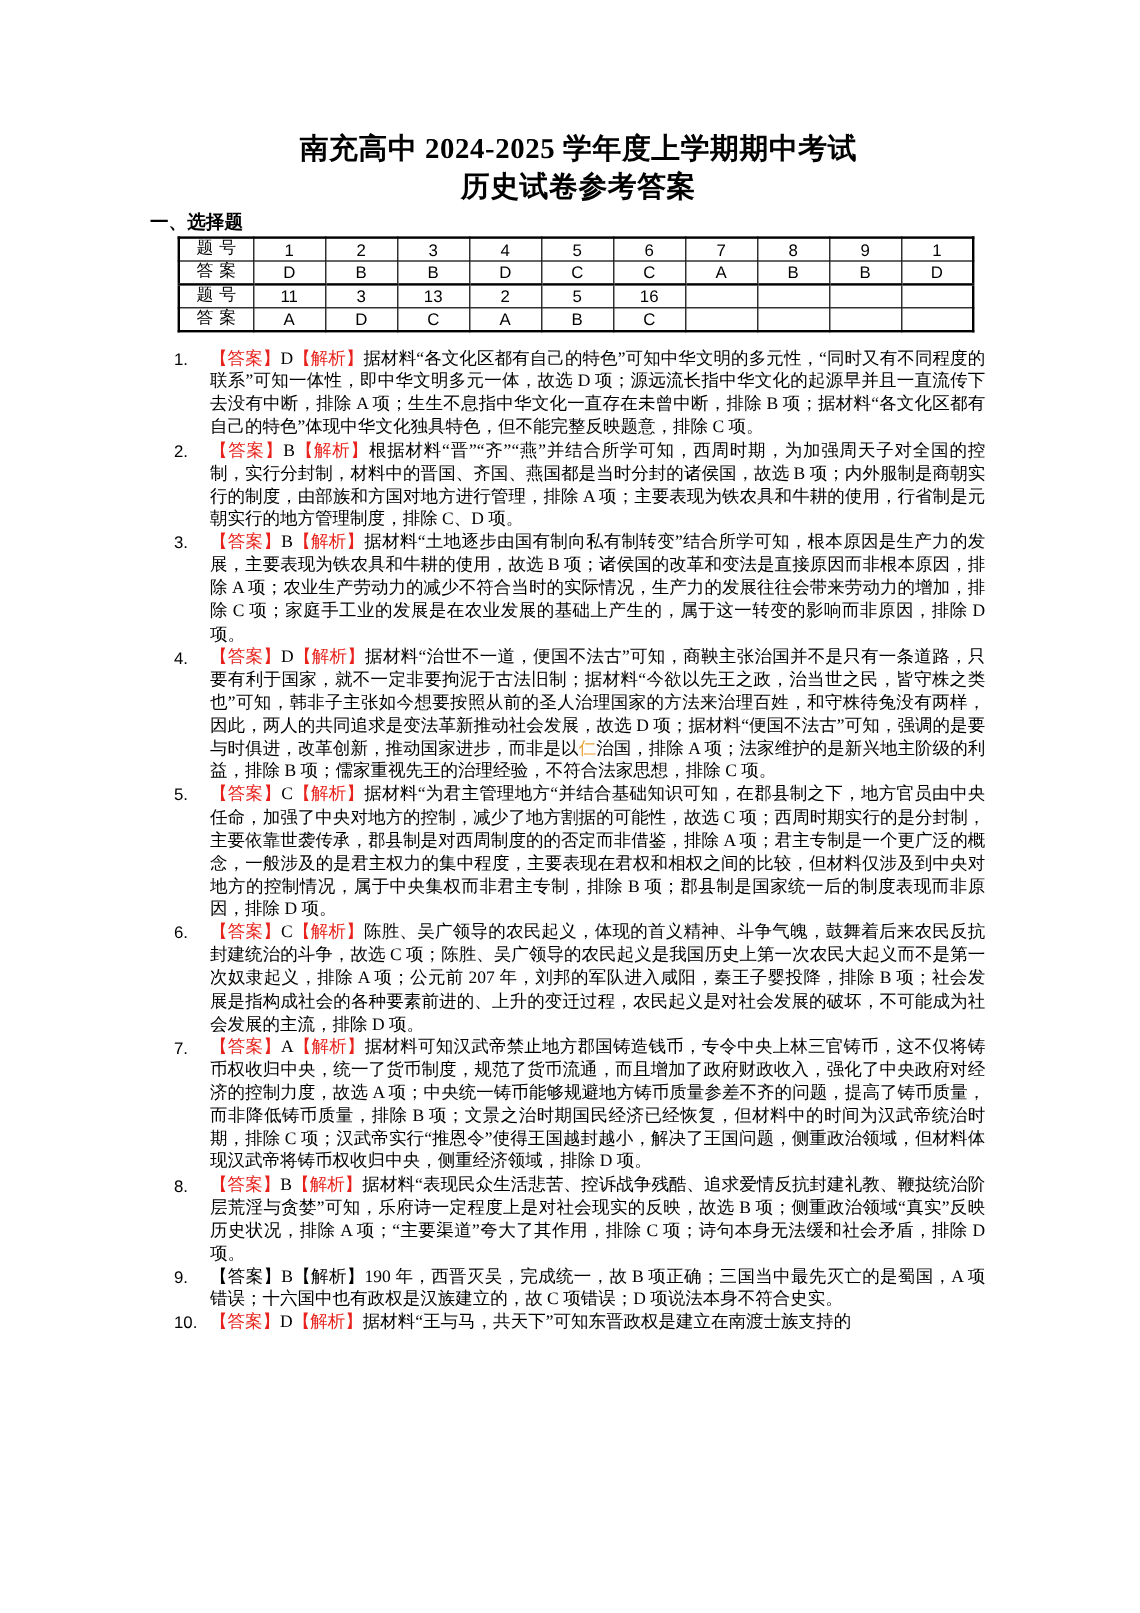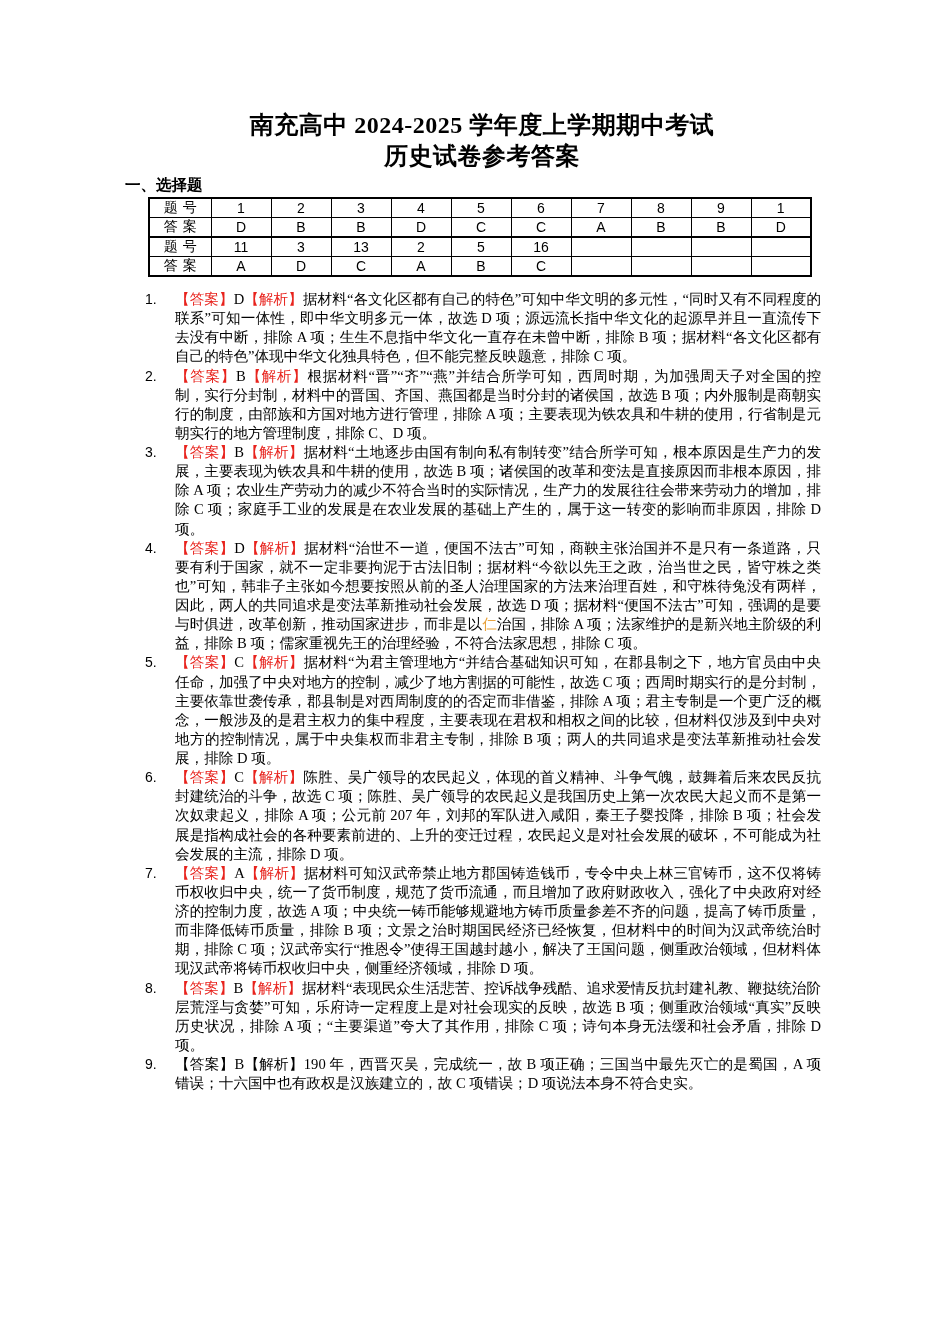--- a/index.html
+++ b/index.html
@@ -158,33 +158,37 @@
       <div class="expl-item">
         <span class="expl-num">3.</span>
         <span class="expl-body"><span style="color: rgb(232, 35, 29);">【答案】</span><span>B</span><span style="color: rgb(232, 35, 29);">【解析】</span><span>据材料“土地逐步由国有制向私有制转变”结合所学可知，根本原因是生产力的发展，主要表现为铁农具和牛耕的使用，故选 B 项；诸侯国的改革和变法是直接原因而非根本原因，排除 A 项；农业生产劳动力的减少不符合当时的实际情况，生产力的发展往往会带来劳动力的增加，排除 C 项；家庭手工业的发展是在农业发展的基础上产生的，属于这一转变的影响而非原因，排除 D 项。</span></span>
       </div>
       <div class="expl-item">
         <span class="expl-num">4.</span>
         <span class="expl-body"><span style="color: rgb(232, 35, 29);">【答案】</span><span>D</span><span style="color: rgb(232, 35, 29);">【解析】</span><span>据材料“治世不一道，便国不法古”可知，商鞅主张治国并不是只有一条道路，只要有利于国家，就不一定非要拘泥于古法旧制；据材料“今欲以先王之政，治当世之民，皆守株之类也”可知，韩非子主张如今想要按照从前的圣人治理国家的方法来治理百姓，和守株待兔没有两样，因此，两人的共同追求是变法革新推动社会发展，故选 D 项；据材料“便国不法古”可知，强调的是要与时俱进，改革创新，推动国家进步，而非是以</span><span style="color: rgb(232, 163, 61);">仁</span><span>治国，排除 A 项；法家维护的是新兴地主阶级的利益，排除 B 项；儒家重视先王的治理经验，不符合法家思想，排除 C 项。</span></span>
       </div>
       <div class="expl-item">
         <span class="expl-num">5.</span>
-        <span class="expl-body"><span style="color: rgb(232, 35, 29);">【答案】</span><span>C</span><span style="color: rgb(232, 35, 29);">【解析】</span><span>据材料“为君主管理地方“并结合基础知识可知，在郡县制之下，地方官员由中央任命，加强了中央对地方的控制，减少了地方割据的可能性，故选 C 项；西周时期实行的是分封制，主要依靠世袭传承，郡县制是对西周制度的的否定而非借鉴，排除 A 项；君主专制是一个更广泛的概念，一般涉及的是君主权力的集中程度，主要表现在君权和相权之间的比较，但材料仅涉及到中央对地方的控制情况，属于中央集权而非君主专制，排除 B 项；两人的共同追求是变法革新推动社会发展，排除 D 项。</span></span>
+        <span class="expl-body"><span style="color: rgb(232, 35, 29);">【答案】</span><span>C</span><span style="color: rgb(232, 35, 29);">【解析】</span><span>据材料“为君主管理地方“并结合基础知识可知，在郡县制之下，地方官员由中央任命，加强了中央对地方的控制，减少了地方割据的可能性，故选 C 项；西周时期实行的是分封制，主要依靠世袭传承，郡县制是对西周制度的的否定而非借鉴，排除 A 项；君主专制是一个更广泛的概念，一般涉及的是君主权力的集中程度，主要表现在君权和相权之间的比较，但材料仅涉及到中央对地方的控制情况，属于中央集权而非君主专制，排除 B 项；郡县制是国家统一后的制度表现而非原因，排除 D 项。</span></span>
       </div>
       <div class="expl-item">
         <span class="expl-num">6.</span>
         <span class="expl-body"><span style="color: rgb(232, 35, 29);">【答案】</span><span>C</span><span style="color: rgb(232, 35, 29);">【解析】</span><span>陈胜、吴广领导的农民起义，体现的首义精神、斗争气魄，鼓舞着后来农民反抗封建统治的斗争，故选 C 项；陈胜、吴广领导的农民起义是我国历史上第一次农民大起义而不是第一次奴隶起义，排除 A 项；公元前 207 年，刘邦的军队进入咸阳，秦王子婴投降，排除 B 项；社会发展是指构成社会的各种要素前进的、上升的变迁过程，农民起义是对社会发展的破坏，不可能成为社会发展的主流，排除 D 项。</span></span>
       </div>
       <div class="expl-item">
         <span class="expl-num">7.</span>
         <span class="expl-body"><span style="color: rgb(232, 35, 29);">【答案】</span><span>A</span><span style="color: rgb(232, 35, 29);">【解析】</span><span>据材料可知汉武帝禁止地方郡国铸造钱币，专令中央上林三官铸币，这不仅将铸币权收归中央，统一了货币制度，规范了货币流通，而且增加了政府财政收入，强化了中央政府对经济的控制力度，故选 A 项；中央统一铸币能够规避地方铸币质量参差不齐的问题，提高了铸币质量，而非降低铸币质量，排除 B 项；文景之治时期国民经济已经恢复，但材料中的时间为汉武帝统治时期，排除 C 项；汉武帝实行“推恩令”使得王国越封越小，解决了王国问题，侧重政治领域，但材料体现汉武帝将铸币权收归中央，侧重经济领域，排除 D 项。</span></span>
       </div>
       <div class="expl-item">
         <span class="expl-num">8.</span>
         <span class="expl-body"><span style="color: rgb(232, 35, 29);">【答案】</span><span>B</span><span style="color: rgb(232, 35, 29);">【解析】</span><span>据材料“表现民众生活悲苦、控诉战争残酷、追求爱情反抗封建礼教、鞭挞统治阶层荒淫与贪婪”可知，乐府诗一定程度上是对社会现实的反映，故选 B 项；侧重政治领域“真实”反映历史状况，排除 A 项；“主要渠道”夸大了其作用，排除 C 项；诗句本身无法缓和社会矛盾，排除 D 项。</span></span>
       </div>
       <div class="expl-item">
         <span class="expl-num">9.</span>
         <span class="expl-body"><span>【答案】B【解析】190 年，西晋灭吴，完成统一，故 B 项正确；三国当中最先灭亡的是蜀国，A 项错误；十六国中也有政权是汉族建立的，故 C 项错误；D 项说法本身不符合史实。</span></span>
       </div>
+      <div class="expl-item">
+        <span class="expl-num">10.</span>
+        <span class="expl-body"><span style="color: rgb(232, 35, 29);">【答案】</span><span>D</span><span style="color: rgb(232, 35, 29);">【解析】</span><span>据材料“王与马，共天下”可知东晋政权是建立在南渡士族支持的</span></span>
+      </div>
     </div>
 
 </div>
 
 </body></html>

